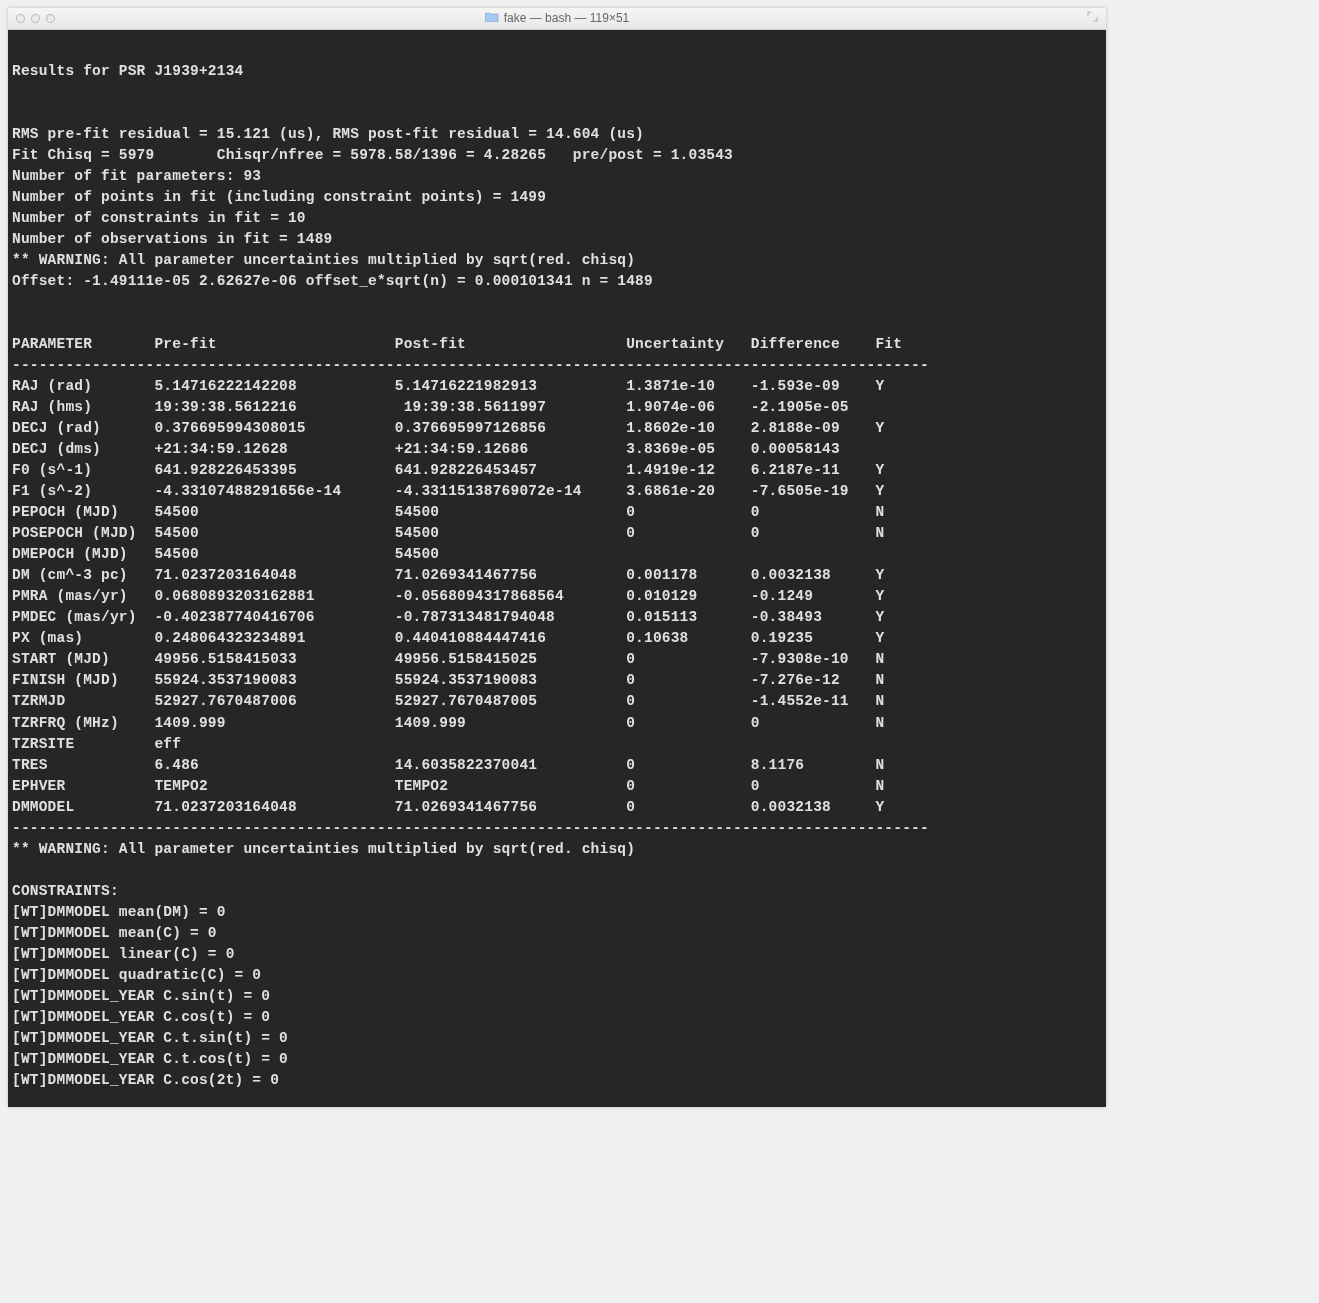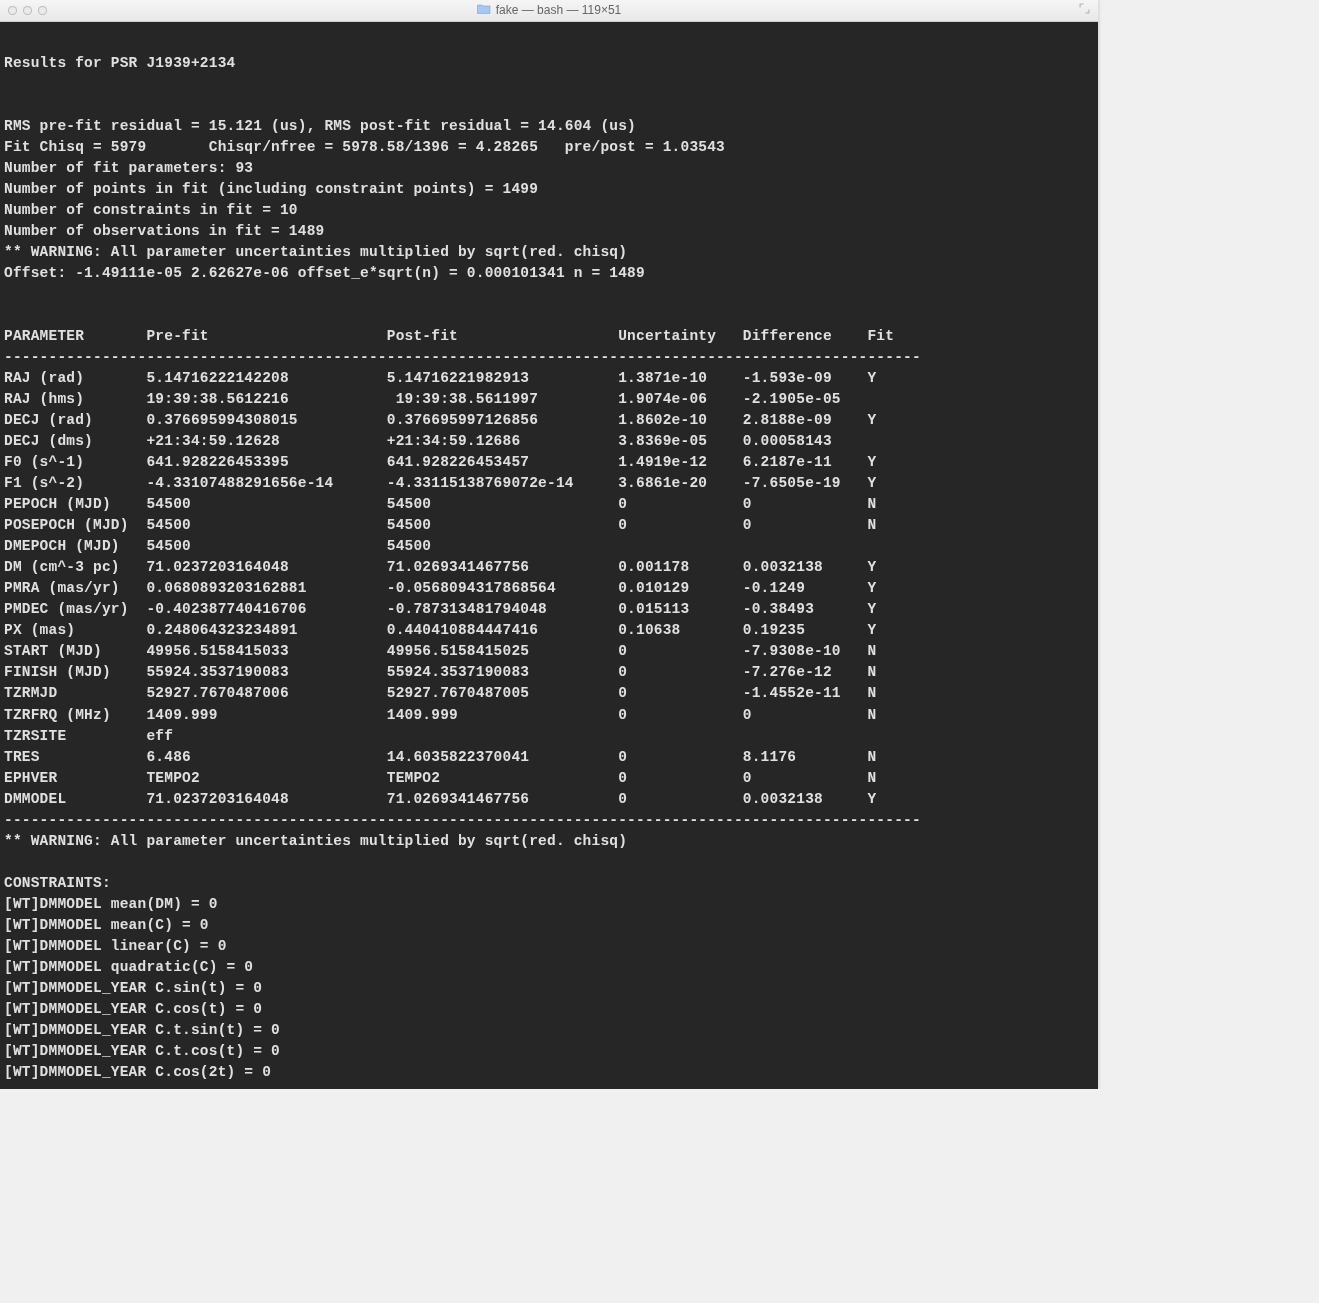--- a/index.html
+++ b/index.html
@@ -5,21 +5,21 @@
   * { margin: 0; padding: 0; box-sizing: border-box; }
   body {
     font-family: Menlo, Monaco, "Courier New", monospace;
     background: #f0f0f0;
     font-size: 14.5px;
     line-height: 1.45;
     color: #e0e0e0;
   }
   .window {
     width: 1098px;
-    margin: 0;
+    margin: 8px;
     background: #fff;
     box-shadow: 0 0 4px rgba(0,0,0,0.2);
     position: relative;
   }
   .titlebar {
     height: 22px;
     background: linear-gradient(#f5f5f5, #e8e8e8);
     border-bottom: 1px solid #ccc;
     display: flex;
     align-items: center;
@@ -46,21 +46,21 @@
     pointer-events: none;
   }
   .folder-icon { display: inline-block; }
   .fullscreen-icon {
     margin-left: auto;
     color: #bbb;
     font-size: 11px;
   }
   .terminal {
     background: #262626;
-    padding: 10px 4px 6px 4px;
+    padding: 10px 4px 16px 4px;
     white-space: pre;
     font-weight: bold;
     letter-spacing: 0.2px;
     overflow: hidden;
   }
   .line { min-height: 1.45em; }
 </style>
 </head>
 <body>
 

